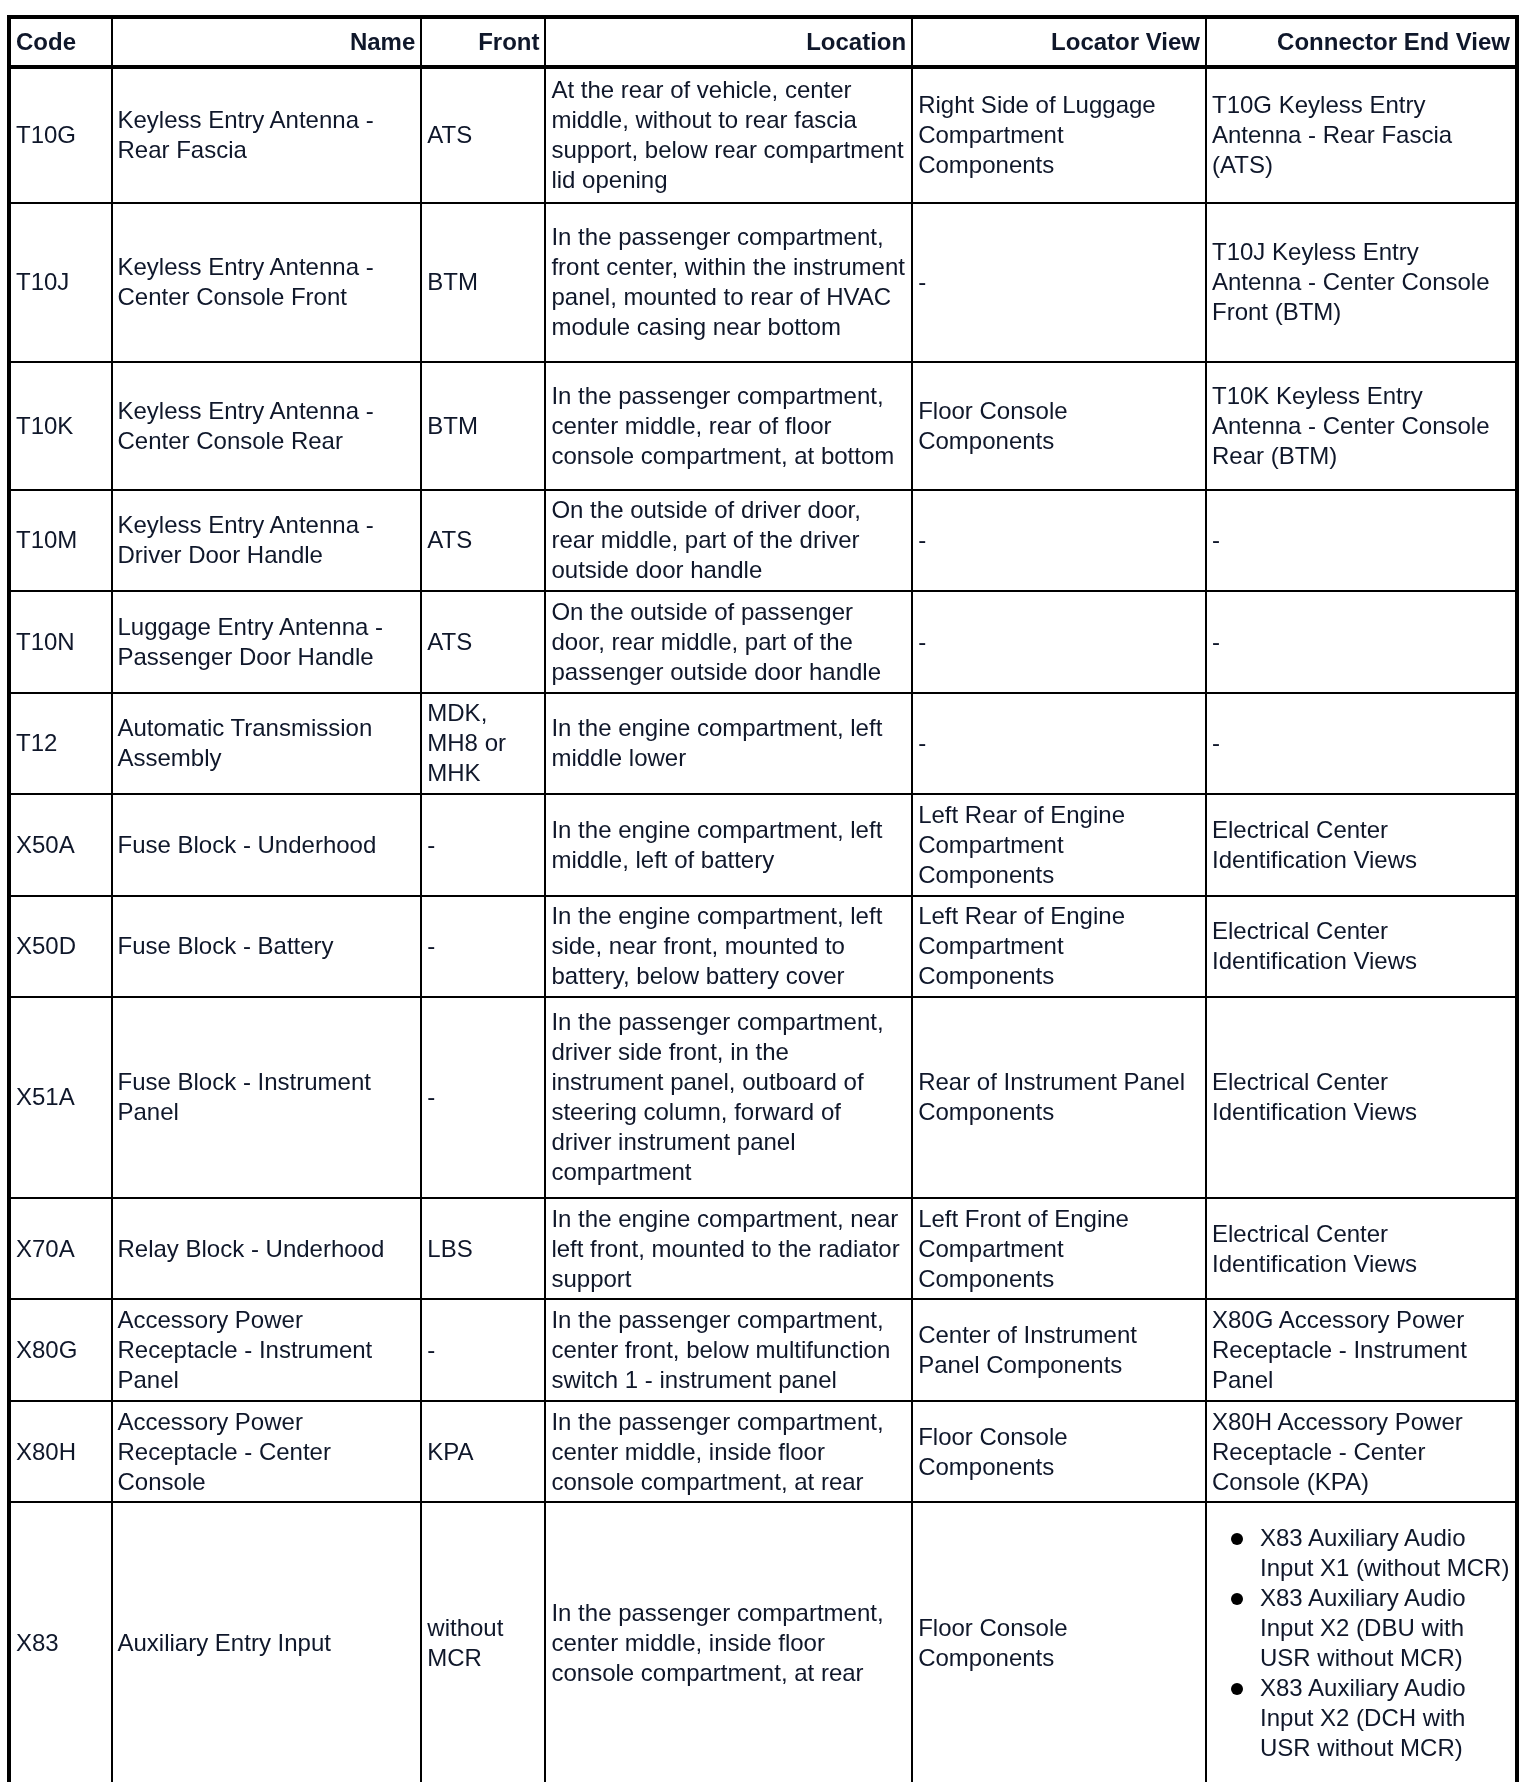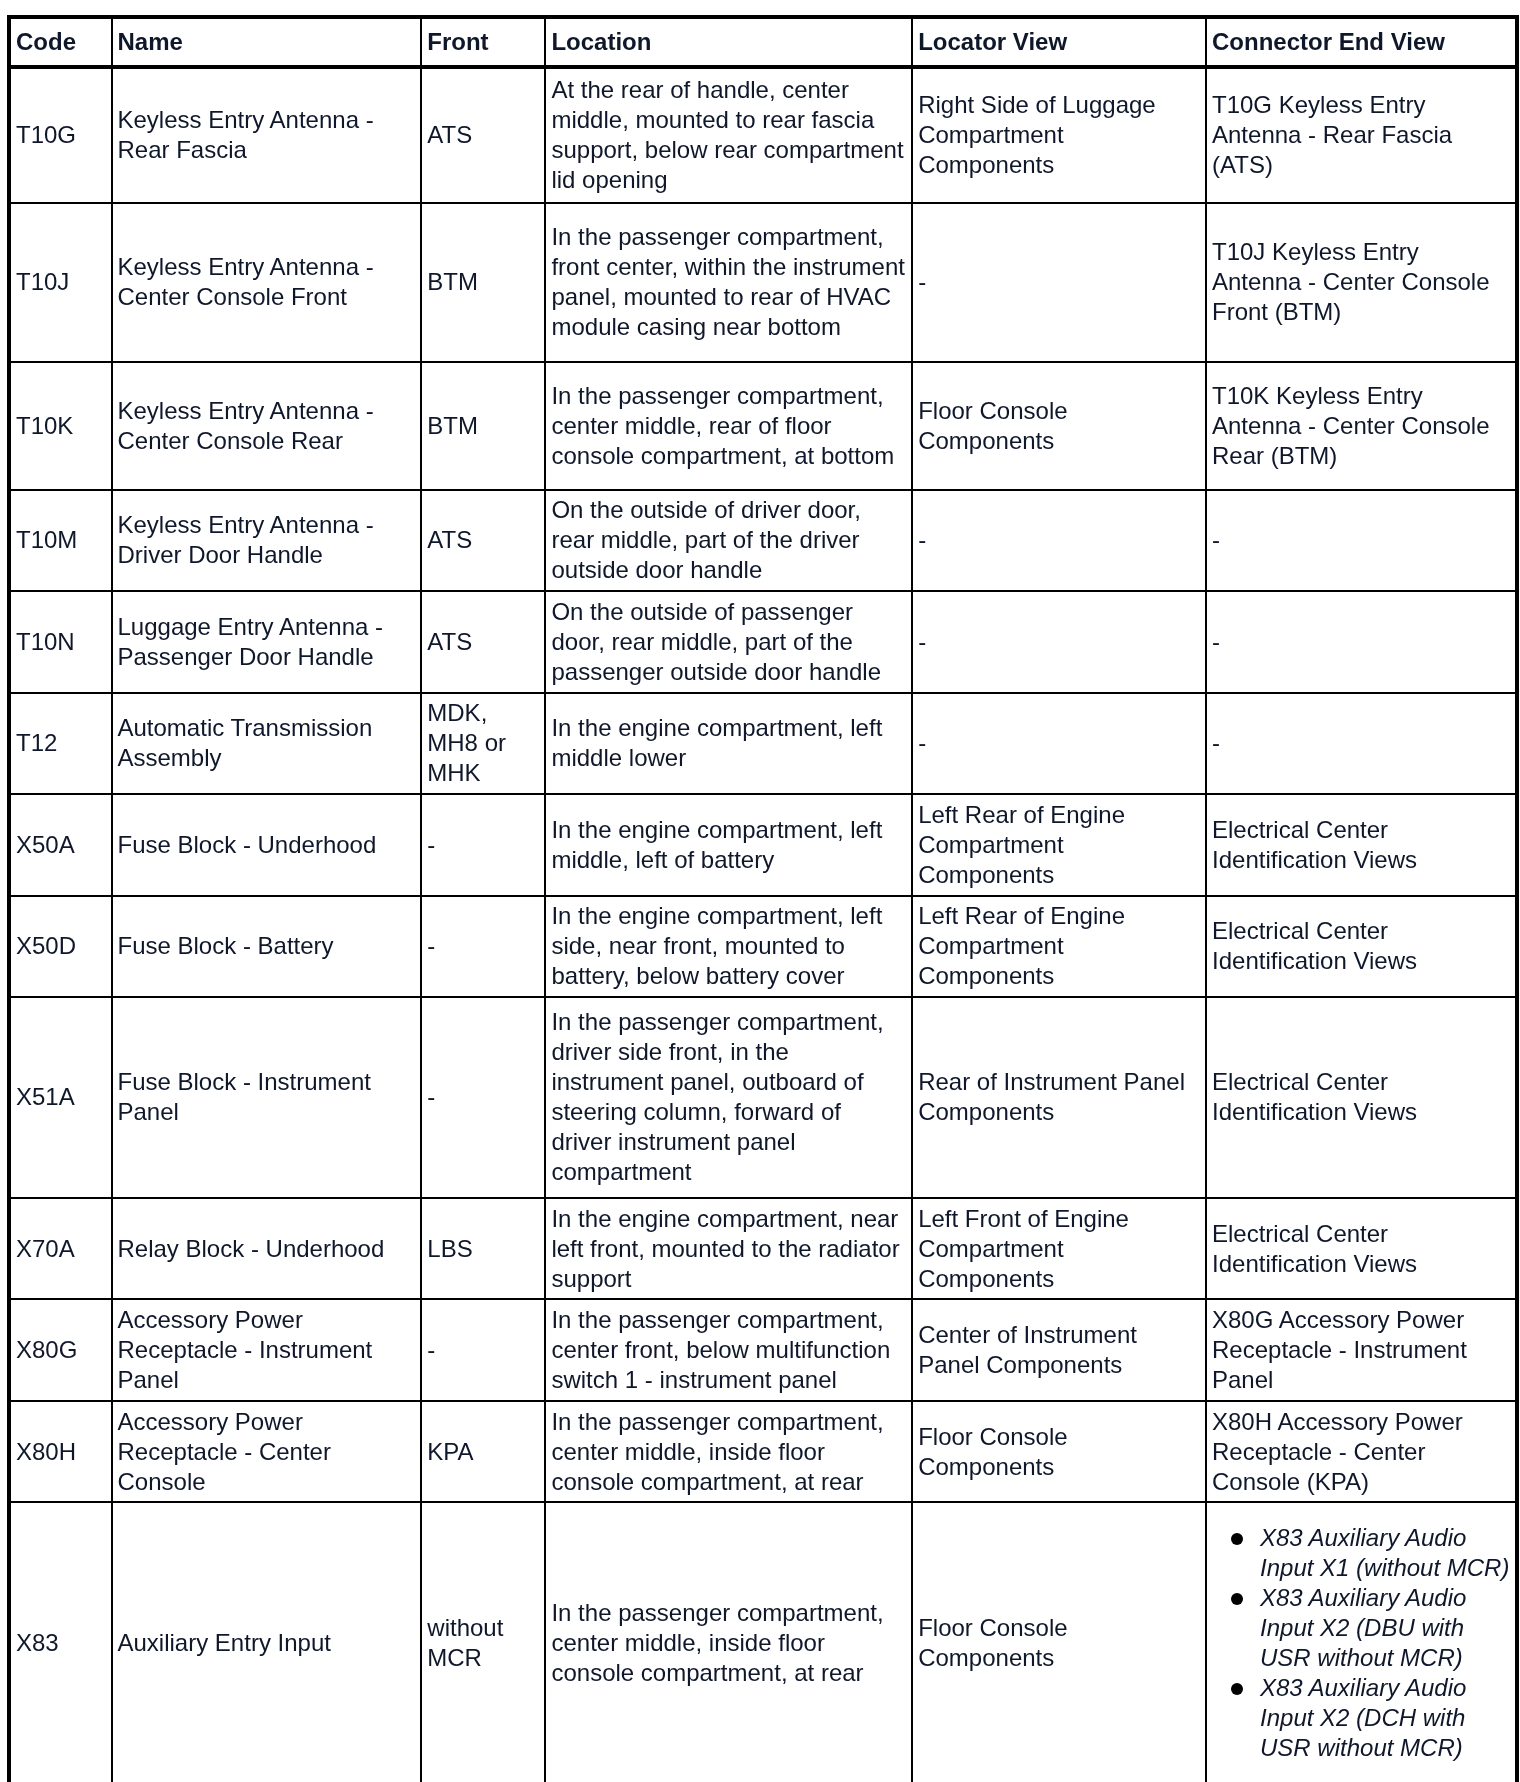--- a/index.html
+++ b/index.html
@@ -14,25 +14,25 @@
     table-layout: fixed;
     margin-top: 8px;
   }
   table.conn th, table.conn td {
     border: 2px solid #000;
     padding: 0 5px;
     vertical-align: middle;
     text-align: left;
     font-weight: normal;
   }
-  table.conn th { font-weight: bold; text-align: left; height: 46px; }
+  table.conn th { font-weight: bold; text-align: right; height: 46px; }
   table.conn th.code-h { text-align: left; }
   thead tr { border-bottom: 4px solid #000; }
   td.center { text-align: center; }
-  ul.bullets { list-style: none; margin: 0; padding: 0; font-style: italic; }
+  ul.bullets { list-style: none; margin: 0; padding: 0; }
   ul.bullets li { position: relative; padding-left: 48px; }
   ul.bullets li::before {
     content: ""; position: absolute; left: 19px; top: 10px;
     width: 12px; height: 12px; border-radius: 50%; background: #000;
   }
 </style>
 </head>
 <body>
 
 <table class="conn">
@@ -52,21 +52,21 @@
       <th>Location</th>
       <th>Locator View</th>
       <th>Connector End View</th>
     </tr>
   </thead>
   <tbody>
     <tr style="height:112px">
       <td>T10G</td>
       <td>Keyless Entry Antenna - Rear Fascia</td>
       <td>ATS</td>
-      <td>At the rear of handle, center middle, mounted to rear fascia support, below rear compartment lid opening</td>
+      <td>At the rear of vehicle, center middle, without to rear fascia support, below rear compartment lid opening</td>
       <td>Right Side of Luggage Compartment Components</td>
       <td>T10G Keyless Entry Antenna - Rear Fascia (ATS)</td>
     </tr>
     <tr style="height:144px">
       <td>T10J</td>
       <td>Keyless Entry Antenna - Center Console Front</td>
       <td>BTM</td>
       <td>In the passenger compartment, front center, within the instrument panel, mounted to rear of HVAC module casing near bottom</td>
       <td class="center">-</td>
       <td>T10J Keyless Entry Antenna - Center Console Front (BTM)</td>

